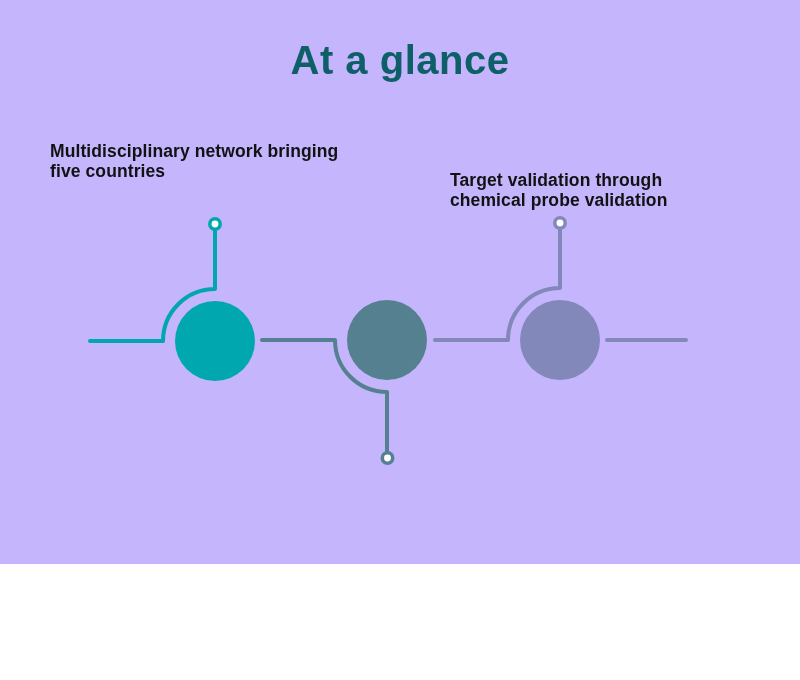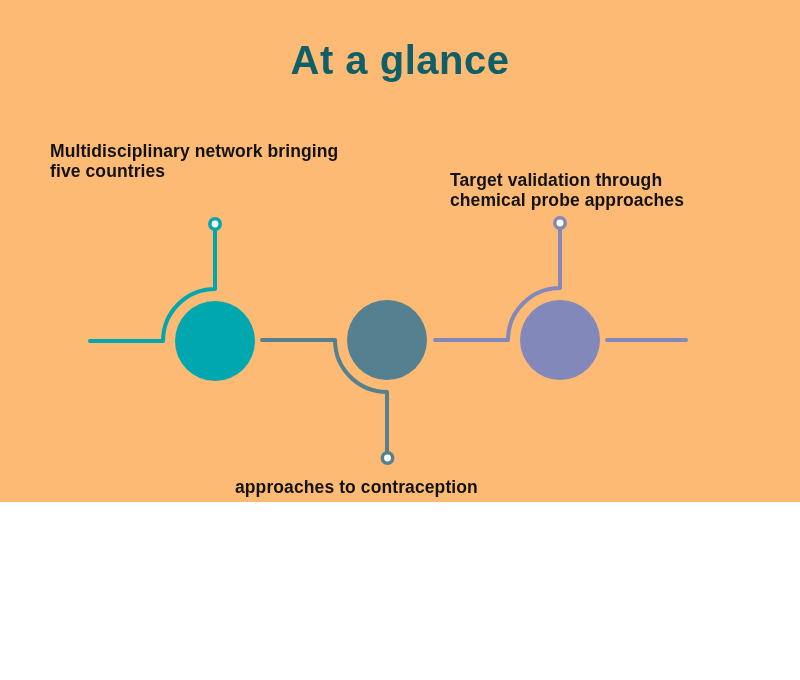--- a/index.html
+++ b/index.html
@@ -1,17 +1,17 @@
 <!DOCTYPE html>
 <html><head>
 <meta charset="utf-8">
 <style>
   html,body{margin:0;padding:0;background:#ffffff;}
   .canvas{
-    position:relative;width:800px;height:502px;background:#fdba74;
+    position:relative;width:800px;height:564px;background:#c4b5fd;
     font-family:"Liberation Sans",sans-serif;overflow:hidden;
   }
   .title{
     position:absolute;left:0;top:38px;width:800px;margin:0;
     text-align:center;font-size:40px;font-weight:700;color:#0e5f67;
     letter-spacing:0.5px;
   }
   .step-label{
     position:absolute;font-weight:700;color:#121212;
     font-size:17.5px;line-height:20px;letter-spacing:0.1px;
@@ -42,41 +42,40 @@
 
   <h1 class="title">At a glance</h1>
 
   <div class="step-label label-network">
     <div>Multidisciplinary network bringing</div>
     <div>five countries</div>
   </div>
 
   <div class="step-label label-target">
     <div>Target validation through</div>
-    <div>chemical probe approaches</div>
+    <div>chemical probe validation</div>
   </div>
 
   <svg class="diagram" viewBox="0 0 800 680" xmlns="http://www.w3.org/2000/svg">
 
     <path d="M90 341 L163 341 A52 52 0 0 1 215 289 L215 231" fill="none" stroke-width="4" stroke-linecap="round" stroke-linejoin="round" stroke="#00a7ae"></path>
     <circle cx="215" cy="224" r="5.2" fill="#ffffff" stroke-width="3.5" stroke="#00a7ae"></circle>
     <circle cx="215" cy="341" r="40" fill="#00a7ae"></circle>
 
     <path d="M262 340 L335 340 A52 52 0 0 0 387 392 L387 451" fill="none" stroke-width="4" stroke-linecap="round" stroke-linejoin="round" stroke="#54808f"></path>
     <circle cx="387.5" cy="458" r="5.2" fill="#ffffff" stroke-width="3.5" stroke="#54808f"></circle>
     <circle cx="387" cy="340" r="40" fill="#54808f"></circle>
 
     <path d="M435 340 L508 340 A52 52 0 0 1 560 288 L560 230" fill="none" stroke-width="4" stroke-linecap="round" stroke-linejoin="round" stroke="#8388bb"></path>
     <circle cx="560" cy="223" r="5.2" fill="#ffffff" stroke-width="3.5" stroke="#8388bb"></circle>
     <circle cx="560" cy="340" r="40" fill="#8388bb"></circle>
     <path d="M607 340 L686 340" fill="none" stroke-width="4" stroke-linecap="round" stroke="#8388bb"></path>
   </svg>
 
   <div class="step-label label-contraception">
-    <div>approaches to contraception</div>
   </div>
 
 
   <div class="ministry">
     <svg class="eagle" viewBox="0 0 100 100" xmlns="http://www.w3.org/2000/svg">
       <g stroke="#000000" stroke-width="7" stroke-linecap="round" fill="none">
         <path d="M50 32 V 74"></path>
         <path d="M42 58 L17 17"></path>
         <path d="M36 63 L7 31"></path>
         <path d="M31 70 L4 49"></path>

